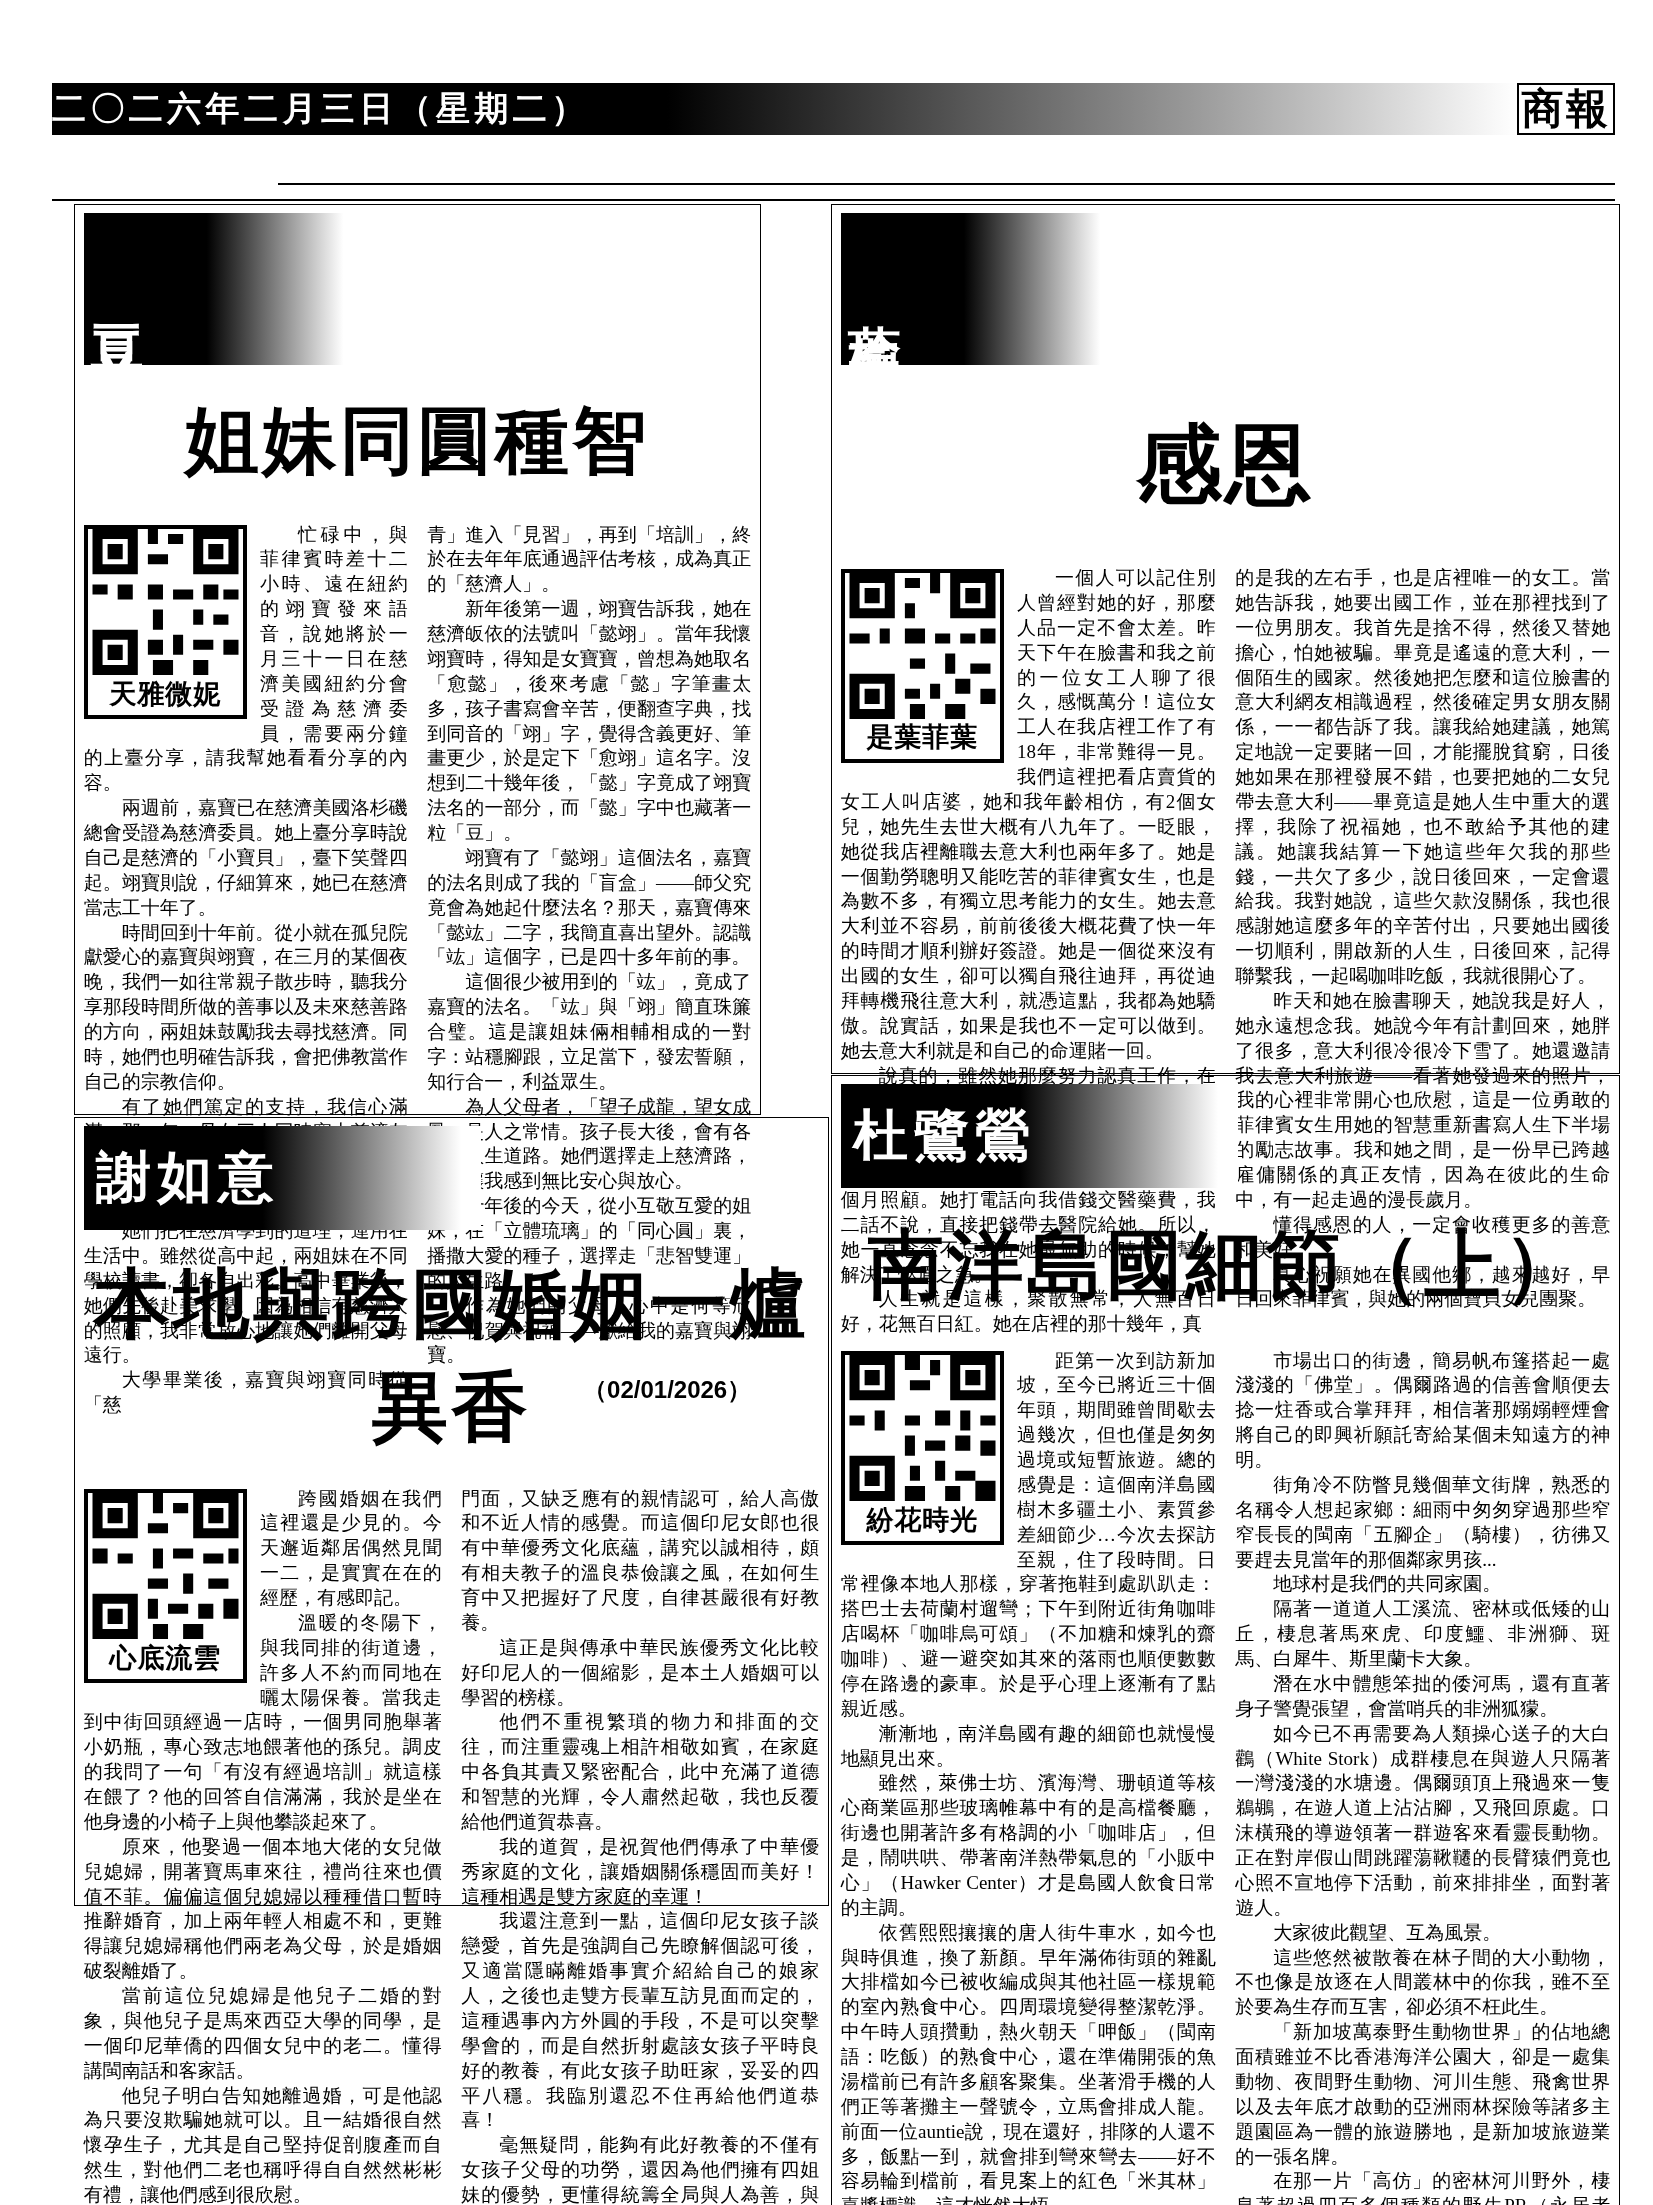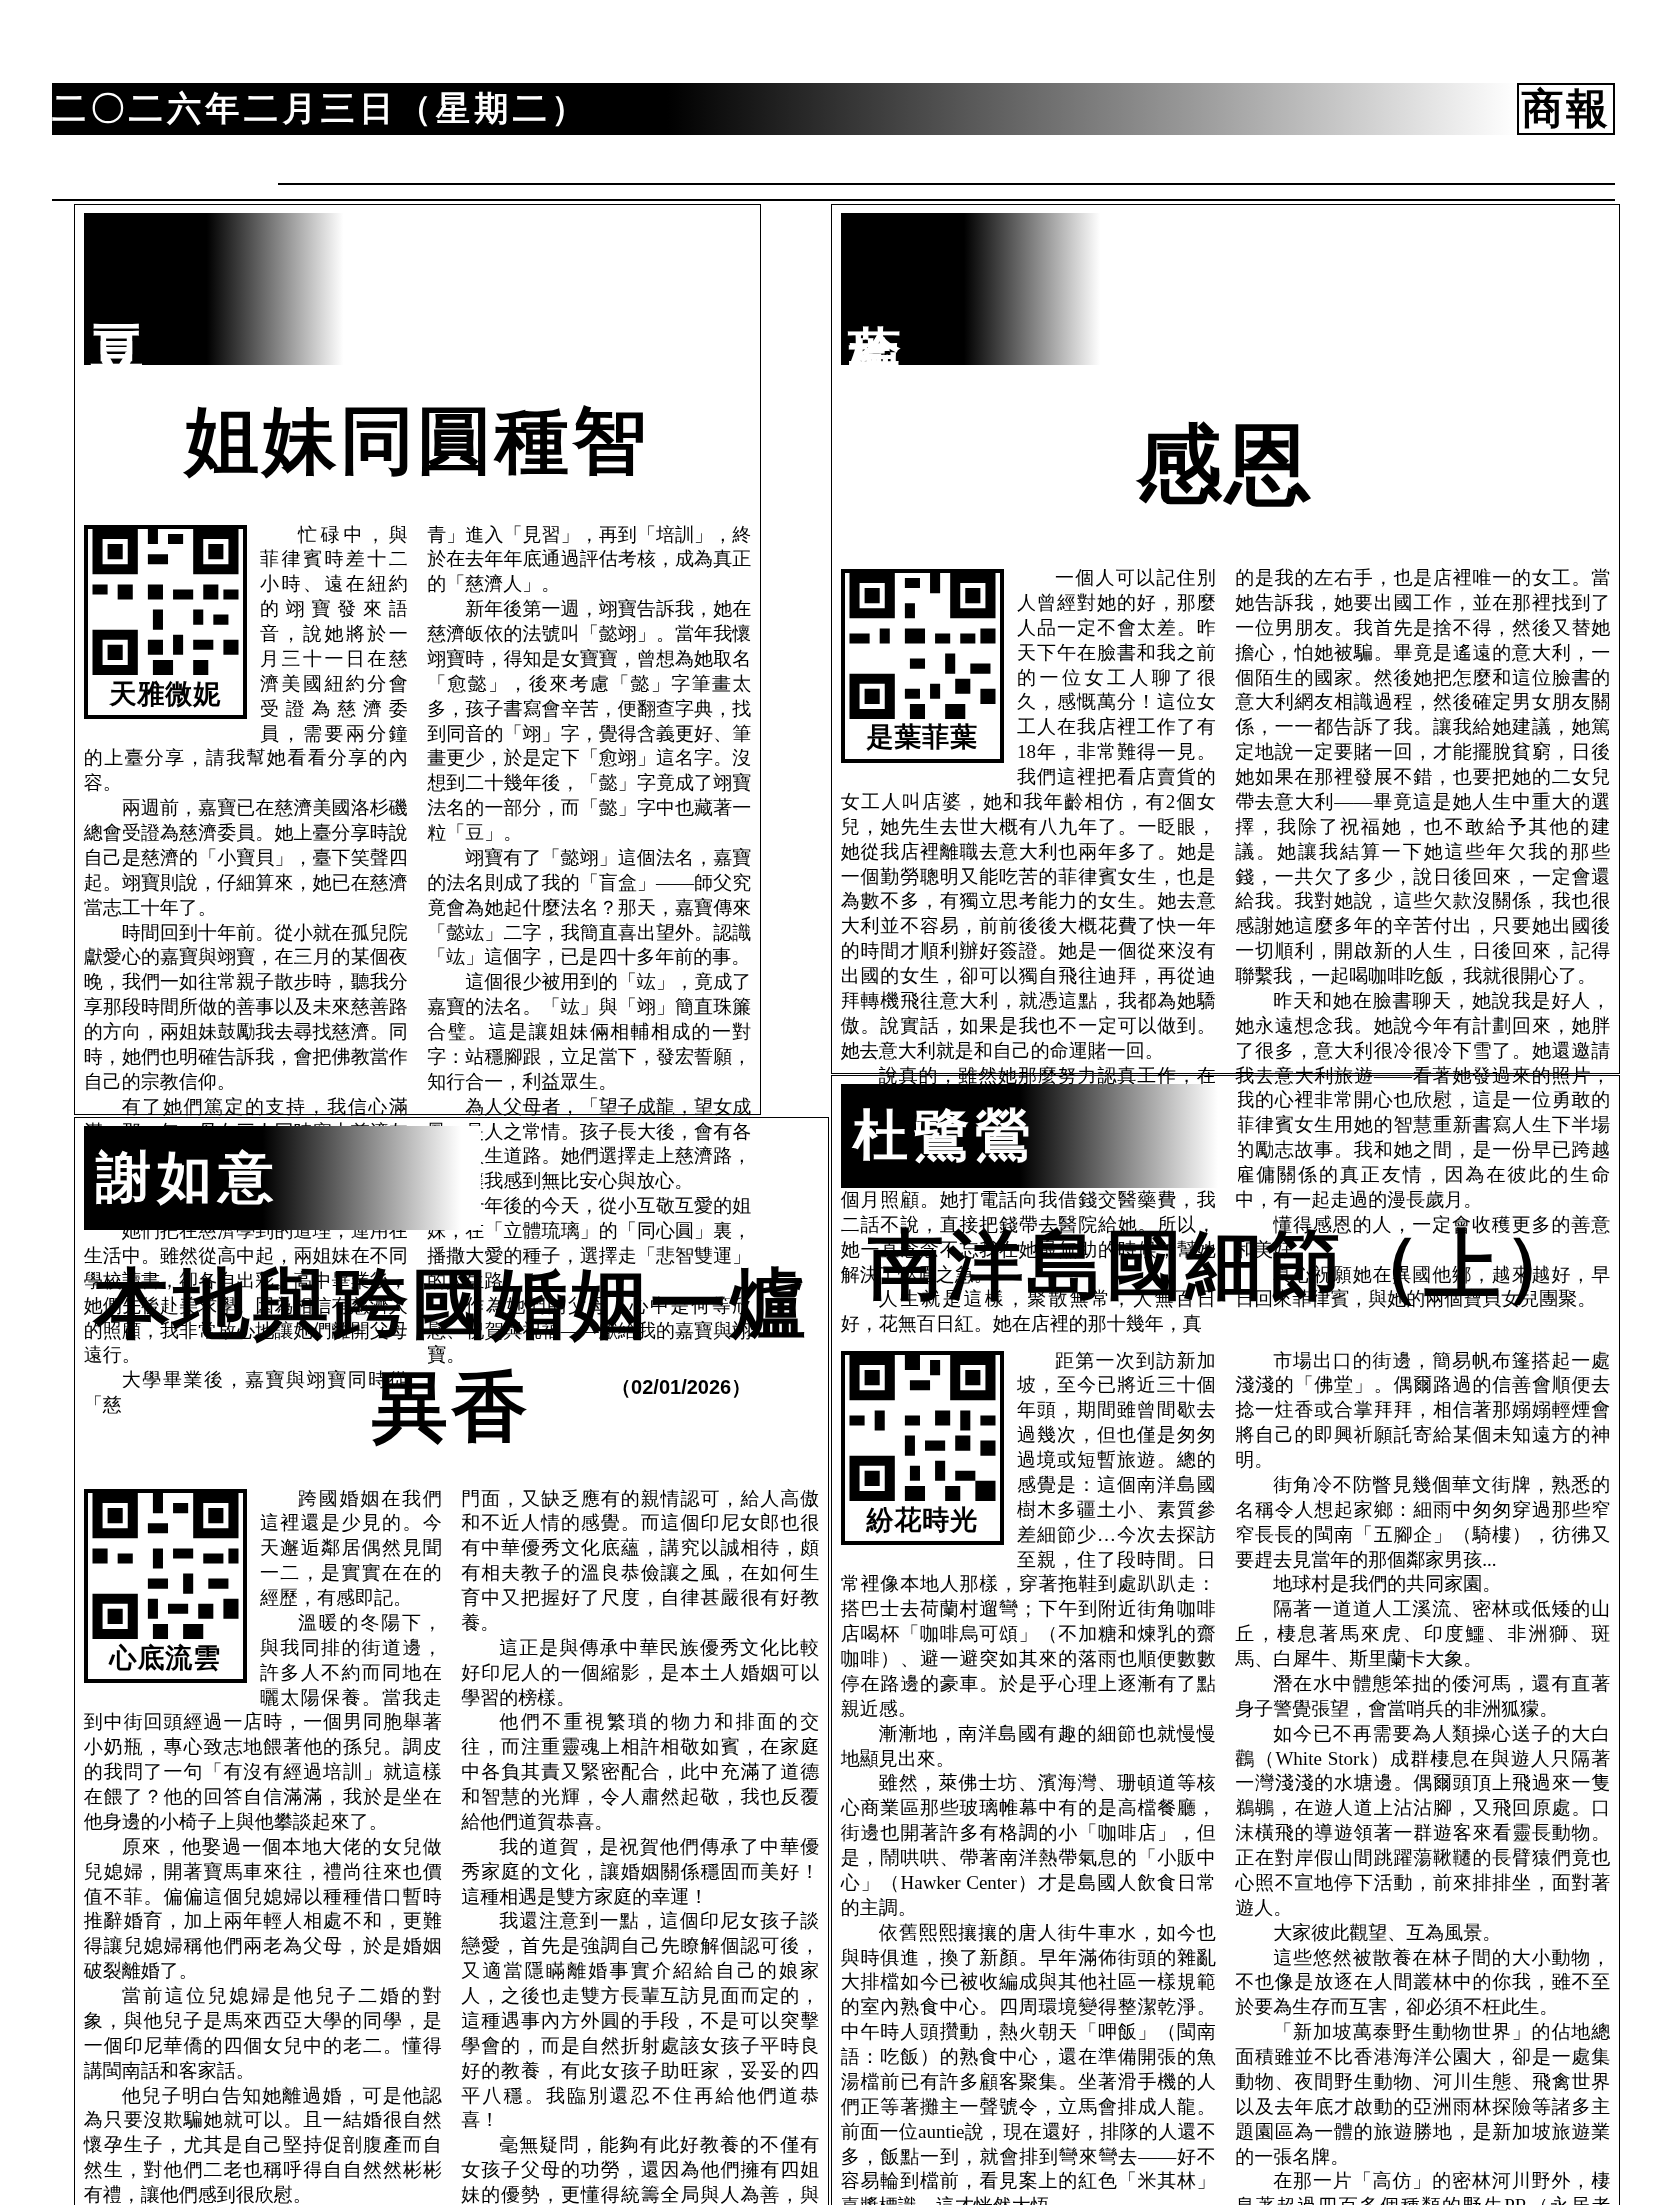--- a/index.html
+++ b/index.html
@@ -12,40 +12,40 @@
   .subheader{position:absolute;left:52px;top:140px;width:1563px;height:57px;}
   .section-name{position:absolute;left:0;top:-2.6px;font-size:52px;font-weight:bold;font-family:"Liberation Sans","DejaVu Sans",sans-serif;letter-spacing:1.8px;}
   .english-name{position:absolute;left:494px;top:4.4px;font-size:34px;font-weight:bold;font-family:"Liberation Sans","DejaVu Sans",sans-serif;letter-spacing:0.9px;word-spacing:13.2px;}
   .date-en{position:absolute;right:0;top:14px;font-size:24px;font-family:"Liberation Sans","DejaVu Sans",sans-serif;word-spacing:12.3px;}
   .rule-a{position:absolute;left:278px;top:183px;width:1337px;height:2.2px;background:#000;}
   .rule-b{position:absolute;left:52px;top:199px;width:1563px;height:1.8px;background:#000;}
   
   .art{position:absolute;border:1.3px solid #000;padding:8px 8.8px;box-sizing:border-box;}
   .art-a{left:74px;top:204px;width:687px;height:911px;}
   .art-b{left:831px;top:204px;width:789px;height:870px;}
-  .art-c{left:74px;top:1117px;width:755px;height:1089px;}
+  .art-c{left:74px;top:1117px;width:755px;height:789px;}
   .art-d{left:831px;top:1075px;width:789px;height:1131px;}
   .tag{background:linear-gradient(90deg,#000 0%,#000 45%,#fff 95%);color:#fff;font-weight:bold;font-family:"Liberation Sans","DejaVu Sans",sans-serif;display:flex;align-items:center;}
   .tag-v{width:273px;height:152px;font-size:53px;}
   .tag-v .tag-text{writing-mode:vertical-rl;text-orientation:upright;line-height:1;margin-left:8px;letter-spacing:7px;}
   .tag-h{width:397px;height:104px;font-size:55px;}
   .tag-h .tag-text{margin-left:12.3px;letter-spacing:6.2px;}
   .headline{text-align:center;font-weight:bold;font-family:"Liberation Sans","DejaVu Sans",sans-serif;letter-spacing:3.5px;}
   .hl-a{font-size:74px;margin:26.5px 0 31px;}
   .hl-b{font-size:86px;margin:42px 0 42px;}
   .hl-c{font-size:76px;margin:24px 0 26.5px;}
   .hl-d{font-size:76px;margin:26.5px 0 31px;}
   .cols{display:flex;gap:19.4px;align-items:flex-start;}
   .col{flex:1;min-width:0;}
   .col p{margin:0;font-size:19px;line-height:1.31;text-align:justify;text-indent:2em;}
   .col p.cont{text-indent:0;}
   .qrbox{float:left;width:155px;border:4.4px solid #000;margin:2.6px 13.2px 4.4px 0;background:#fff;}
   .qrbox svg{display:block;width:100%;height:146px;}
   .qrlabel{text-align:center;font-weight:bold;font-size:27px;letter-spacing:0.9px;padding:0.9px 0 3.5px;font-family:"Liberation Sans","DejaVu Sans",sans-serif;}
-  .art-footer{font-size:20px;font-weight:bold;text-align:right;margin-top:5.3px;font-family:"Liberation Sans","DejaVu Sans",sans-serif;}
+  .art-footer{font-size:24px;font-weight:bold;text-align:right;margin-top:5.3px;font-family:"Liberation Sans","DejaVu Sans",sans-serif;}
 </style>
 </head>
 <body>
 
 <div class="page">
 
   <div class="topbar">
     <div class="bar">
       <span class="date-cn">二〇二六年二月三日（星期二）</span>
     </div>

